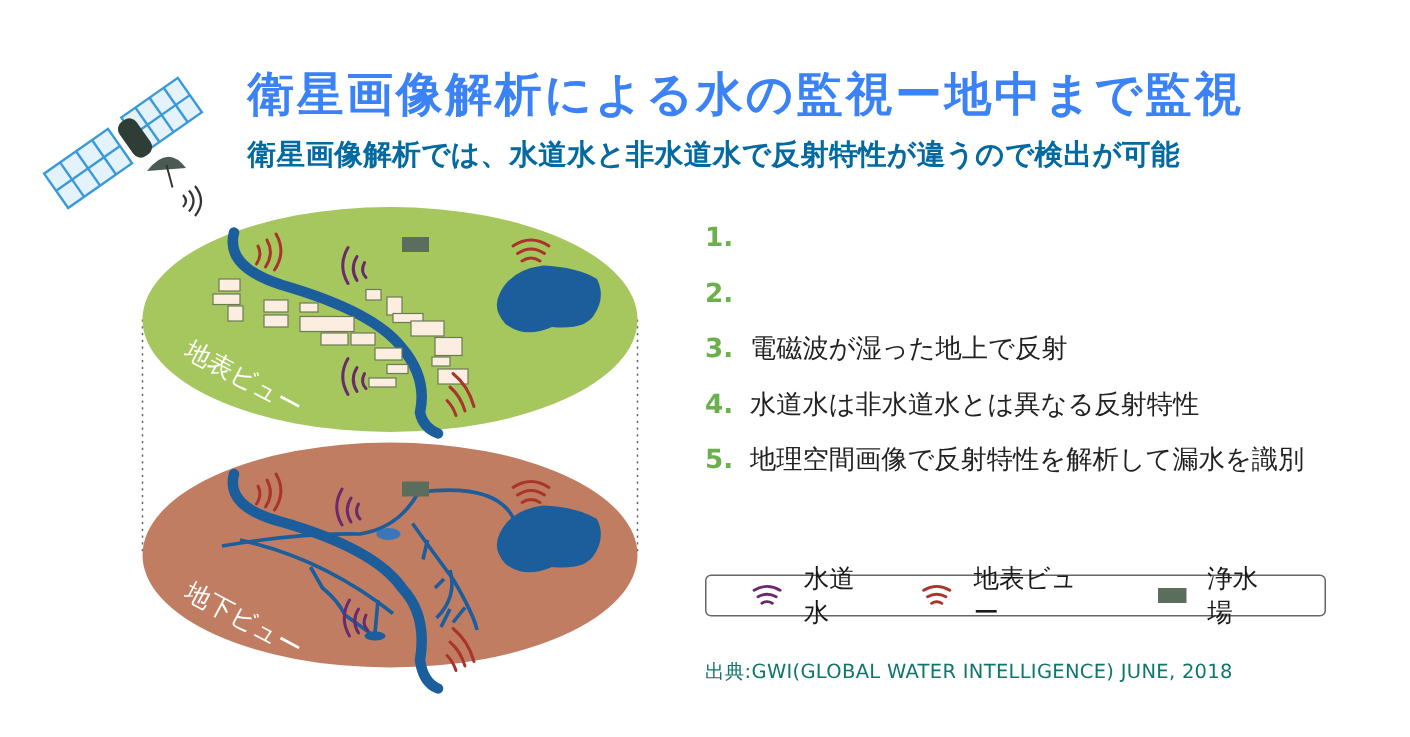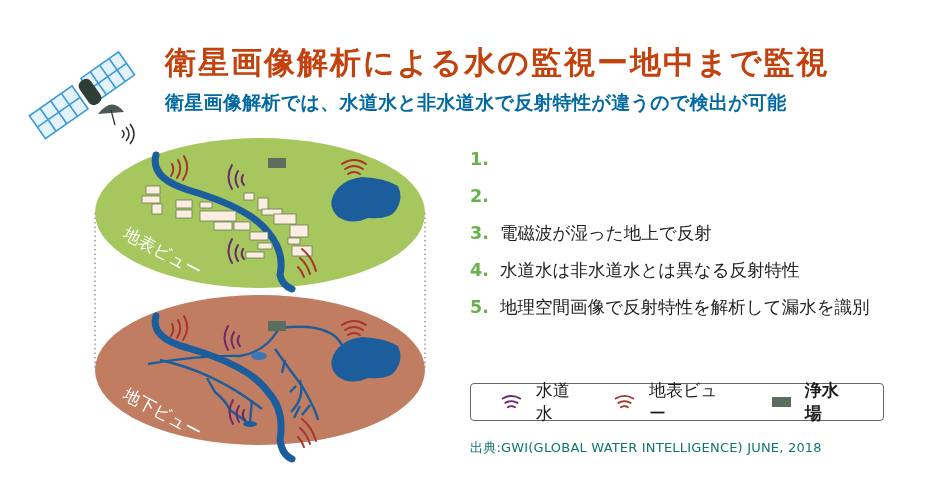--- a/index.html
+++ b/index.html
@@ -1,25 +1,25 @@
 <!DOCTYPE html>
 <html><head>
 <meta charset="utf-8">
 <style>
   html,body{margin:0;padding:0;background:#ffffff;}
   body{width:940px;height:491px;position:relative;overflow:hidden;font-family:"DejaVu Sans","Liberation Sans",sans-serif;color:#1a1a1a;}
-  .title{position:absolute;left:165px;top:42px;font-size:31px;font-weight:bold;color:#c2410c;letter-spacing:2px;white-space:nowrap;}
+  .title{position:absolute;left:165px;top:42px;font-size:31px;font-weight:bold;color:#3b82f6;letter-spacing:2px;white-space:nowrap;}
   .subtitle{position:absolute;left:165px;top:90px;font-size:19px;font-weight:bold;color:#0369a1;white-space:nowrap;letter-spacing:0.3px;}
   .satellite{position:absolute;left:20px;top:30px;width:140px;height:120px;}
   .maps{position:absolute;left:0;top:120px;width:460px;height:371px;}
   .steps{position:absolute;left:470px;top:148px;width:460px;}
   .step{display:flex;font-size:17.5px;line-height:22px;margin-bottom:15px;}
   .step .num{color:#6ab04c;font-weight:bold;width:30px;flex:none;}
   .step .txt{color:#222;}
-  .legend{position:absolute;left:470px;top:383px;width:414px;height:38px;border:1.5px solid #666;border-radius:4px;display:flex;align-items:center;box-sizing:border-box;padding-left:30px;font-size:17px;}
+  .legend{position:absolute;left:470px;top:383px;width:414px;height:28px;border:1.5px solid #666;border-radius:4px;display:flex;align-items:center;box-sizing:border-box;padding-left:30px;font-size:17px;}
   .legend .item{display:flex;align-items:center;margin-right:34px;}
   .legend .item svg{margin-right:14px;}
   .legend .plant{width:22px;height:10px;background:#5b6e5e;margin-right:14px;}
   .source{position:absolute;left:470px;top:439px;font-size:13px;color:#0f766e;white-space:nowrap;letter-spacing:0.2px;}
 </style>
 </head>
 <body>
 
 <svg class="satellite" viewBox="0 0 140 120">
   <g stroke="#3a9ad9" stroke-width="1.6" fill="#e3f2fb">
@@ -213,19 +213,19 @@
   <div class="item">
     <svg width="24" height="18" viewBox="0 0 24 18">
       <g fill="none" stroke="#a8342c" stroke-width="2.2" stroke-linecap="round">
         <path d="M2 5 Q12 -1 22 5"></path>
           <path d="M5 10 Q12 6 19 10"></path>
           <path d="M8 15 Q12 12.5 16 15"></path>
       </g>
     </svg>
     <span>地表ビュー</span>
   </div>
-  <div class="item" style="margin-left:14px;font-weight:bold;">
+  <div class="item" style="margin-left:14px;">
     <div class="plant"></div>
     <span>浄水場</span>
   </div>
 </div>
 
 <div class="source">出典:GWI(GLOBAL WATER INTELLIGENCE) JUNE, 2018</div>
 
 </body></html>

